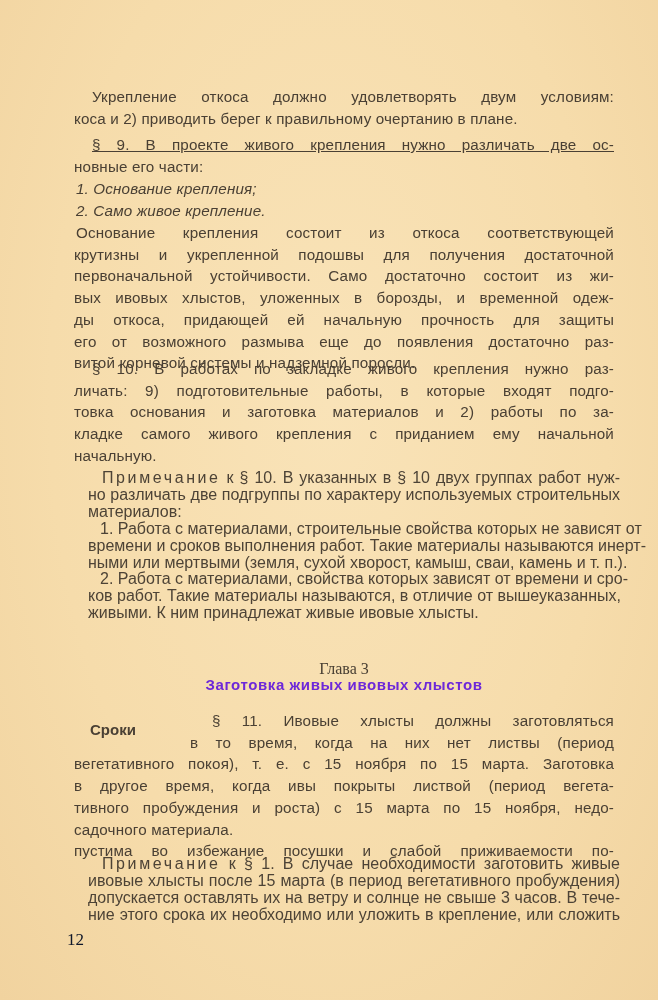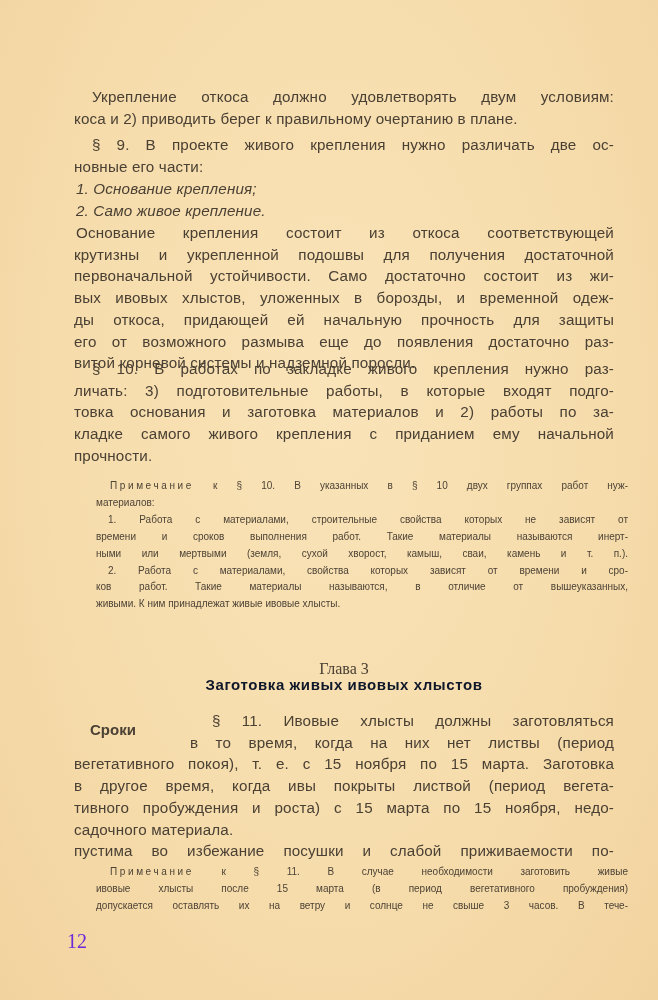--- a/index.html
+++ b/index.html
@@ -15,79 +15,80 @@
   .body-text {
     font-family: "Liberation Sans", "DejaVu Sans", sans-serif;
     font-size: 15.2px; line-height: 21.7px; letter-spacing: 0.15px;
     text-align: justify; margin: 0;
   }
   .line { display: block; white-space: nowrap; text-align-last: justify; }
   .line.last { text-align-last: left; }
   .para { position: absolute; left: 0; width: 540px; }
   .note-text {
     font-family: "Liberation Sans", "DejaVu Sans", sans-serif;
-    font-size: 10px; line-height: 16.9px; color: #4d4336; margin: 16px;
+    font-size: 16px; line-height: 16.9px; color: #4d4336; margin: 8px;
   }
   .spaced { letter-spacing: 2.6px; }
   .chapter-num {
     position: absolute; left: 0; width: 540px; text-align: center;
     font-family: "Liberation Serif", serif; font-size: 16px; color: #4a4034;
   }
   .chapter-title {
     position: absolute; left: 0; width: 540px; text-align: center;
     font-family: "Liberation Sans", sans-serif; font-size: 15px; font-weight: bold;
-    letter-spacing: 0.6px; color: #0f172a;
+    letter-spacing: 0.6px; color: #6d28d9;
   }
   .margin-note {
     position: absolute; font-family: "Liberation Sans", sans-serif;
     font-size: 15px; font-weight: bold; color: #4a4034;
   }
   .page-number {
     position: absolute; left: 67px; top: 930px;
-    font-family: "Liberation Serif", serif; font-size: 20px; color: #6d28d9;
+    font-family: "Liberation Serif", serif; font-size: 17px; color: #0f172a;
   }
 </style>
 </head>
 <body>
 
 <div class="page">
 
   <div class="para body-text" style="top:0px;">
     <span class="line" style="padding-left:18px;margin-top:48px;">Укрепление откоса должно удовлетворять двум условиям:</span>
     <span class="line last">коса и 2) приводить берег к правильному очертанию в плане.</span>
   </div>
 
   <div class="para body-text" style="top:96px;">
-    <span class="line" style="padding-left:18px;">§ 9. В проекте живого крепления нужно различать две ос-</span>
+    <span class="line" style="padding-left:18px;text-decoration:underline;">§ 9. В проекте живого крепления нужно различать две ос-</span>
     <span class="line last">новные его части:</span>
   </div>
   <div class="para body-text" style="top:140px;font-style:italic;">
     <span class="line last" style="padding-left:2px;">1. Основание крепления;</span>
     <span class="line last" style="padding-left:2px;">2. Само живое крепление.</span>
   </div>
   <div class="para body-text" style="top:184px;">
     <span class="line" style="padding-left:2px;">Основание крепления состоит из откоса соответствующей</span>
     <span class="line">крутизны и укрепленной подошвы для получения достаточной</span>
     <span class="line">первоначальной устойчивости. Само достаточно состоит из жи-</span>
     <span class="line">вых ивовых хлыстов, уложенных в борозды, и временной одеж-</span>
     <span class="line">ды откоса, придающей ей начальную прочность для защиты</span>
     <span class="line">его от возможного размыва еще до появления достаточно раз-</span>
     <span class="line last">витой корневой системы и надземной поросли.</span>
   </div>
 
   <div class="para body-text" style="top:320px;">
     <span class="line" style="padding-left:18px;">§ 10. В работах по закладке живого крепления нужно раз-</span>
-    <span class="line">личать: 3) подготовительные работы, в которые входят подго-</span>
+    <span class="line">личать: 9) подготовительные работы, в которые входят подго-</span>
     <span class="line">товка основания и заготовка материалов и 2) работы по за-</span>
     <span class="line">кладке самого живого крепления с приданием ему начальной</span>
-    <span class="line last">прочности.</span>
+    <span class="line last">начальную.</span>
   </div>
 
   <div class="para note-text" style="top:424px; left:6px; width:532px;">
     <span class="line" style="padding-left:14px;"><span class="spaced">Примечание</span><span> к § 10. В указанных в § 10 двух группах работ нуж-</span></span>
+    <span class="line">но различать две подгруппы по характеру используемых строительных</span>
     <span class="line last">материалов:</span>
     <span class="line" style="padding-left:12px;">1. Работа с материалами, строительные свойства которых не зависят от</span>
     <span class="line">времени и сроков выполнения работ. Такие материалы называются инерт-</span>
     <span class="line">ными или мертвыми (земля, сухой хворост, камыш, сваи, камень и т. п.).</span>
     <span class="line" style="padding-left:12px;">2. Работа с материалами, свойства которых зависят от времени и сро-</span>
     <span class="line">ков работ. Такие материалы называются, в отличие от вышеуказанных,</span>
     <span class="line last">живыми. К ним принадлежат живые ивовые хлысты.</span>
   </div>
 
   <div class="chapter-num" style="top:622px;">Глава 3</div>
@@ -98,19 +99,20 @@
     <span class="line" style="padding-left:138px;">§ 11. Ивовые хлысты должны заготовляться</span>
     <span class="line" style="padding-left:116px;">в то время, когда на них нет листвы (период</span>
     <span class="line">вегетативного покоя), т. е. с 15 ноября по 15 марта. Заготовка</span>
     <span class="line">в другое время, когда ивы покрыты листвой (период вегета-</span>
     <span class="line">тивного пробуждения и роста) с 15 марта по 15 ноября, недо-</span>
     <span class="line last">садочного материала.</span>
     <span class="line">пустима во избежание посушки и слабой приживаемости по-</span>
   </div>
 
   <div class="para note-text" style="top:810px; left:6px; width:532px;">
-    <span class="line" style="padding-left:14px;"><span class="spaced">Примечание</span><span> к § 11. В случае необходимости заготовить живые</span></span>
+    <span class="line" style="padding-left:14px;"><span class="spaced">Примечание</span><span> к § 1. В случае необходимости заготовить живые</span></span>
     <span class="line">ивовые хлысты после 15 марта (в период вегетативного пробуждения)</span>
     <span class="line">допускается оставлять их на ветру и солнце не свыше 3 часов. В тече-</span>
+    <span class="line">ние этого срока их необходимо или уложить в крепление, или сложить</span>
   </div>
 </div>
 
 <div class="page-number">12</div>
 
 </body></html>

